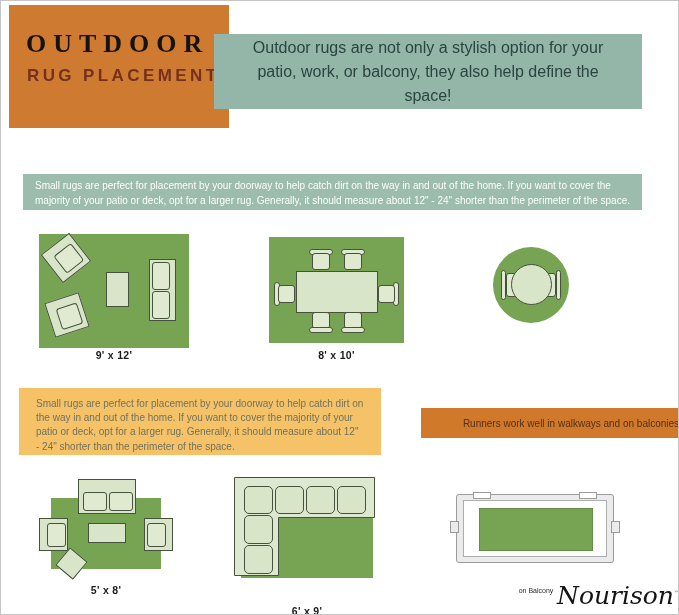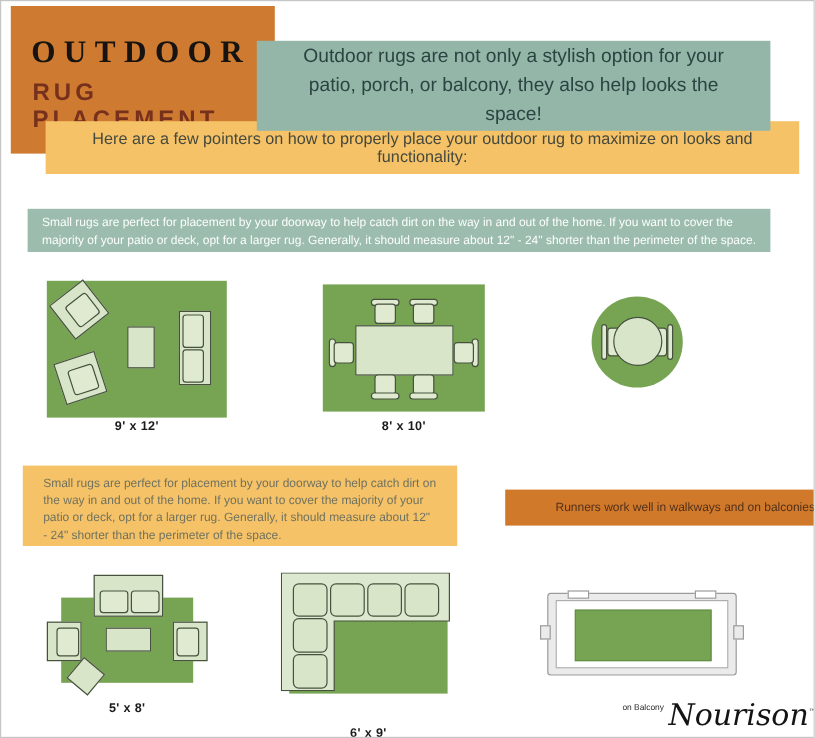--- a/index.html
+++ b/index.html
@@ -5,21 +5,21 @@
   html,body{margin:0;padding:0;background:#fff;}
   #canvas{
     position:relative; width:679px; height:615px; overflow:hidden;
     background:#ffffff; border:1px solid #c6c6c6; box-sizing:border-box;
     font-family:"Liberation Sans", sans-serif;
   }
   .abs{position:absolute;}
   
   .orange-box{left:8px;top:4px;width:220px;height:123px;background:#CE7B31;z-index:1;}
   .hdr-title{margin:24px 0 0 17px;font-size:26px;font-weight:700;letter-spacing:7px;color:#161310;font-family:Liberation Serif, serif;}
-  .hdr-sub{margin:7px 0 0 18px;font-size:20px;font-weight:600;letter-spacing:3.4px;color:#76301C;}
+  .hdr-sub{margin:7px 0 0 18px;font-size:17px;font-weight:600;letter-spacing:3.4px;color:#76301C;}
   .teal-quote{
     left:213px;top:33px;width:428px;height:75px;background:#93B6A9;z-index:3;
     display:flex;align-items:center;justify-content:center;text-align:center;
     font-size:16px;line-height:1.5;color:#2C4440;padding:0 20px;box-sizing:border-box;
   }
   .yellow-banner{
     left:37px;top:100px;width:628px;height:44px;background:#F6C268;z-index:2;
     display:flex;align-items:center;justify-content:center;text-align:center;
     font-size:13.5px;color:#45493C;
   }
@@ -60,26 +60,23 @@
 </head>
 <body>
 
 <div id="canvas">
 
   <div class="abs orange-box">
     <div class="hdr-title">OUTDOOR</div>
     <div class="hdr-sub">RUG PLACEMENT</div>
   </div>
 
-  <div class="abs yellow-banner">
-    <span>Here are a few pointers on how to properly place your outdoor rug to maximize on looks and functionality:</span>
-  </div>
 
   <div class="abs teal-quote">
-    <span>Outdoor rugs are not only a stylish option for your patio, porch, or balcony, they also help looks the space!</span>
+    <span>Outdoor rugs are not only a stylish option for your patio, work, or balcony, they also help define the space!</span>
   </div>
 
   <div class="abs teal-tip">
     <span>Small rugs are perfect for placement by your doorway to help catch dirt on the way in and out of the home. If you want to cover the majority of your patio or deck, opt for a larger rug. Generally, it should measure about 12" - 24" shorter than the perimeter of the space.</span>
   </div>
 
   <div class="rug" style="left:38px;top:233px;width:150px;height:114px;">
     <div class="furn" style="left:9px;top:6px;width:36px;height:36px;transform:rotate(-38deg);">
       <div class="furn-in" style="left:8px;top:8px;width:22px;height:22px;"></div>
     </div>

